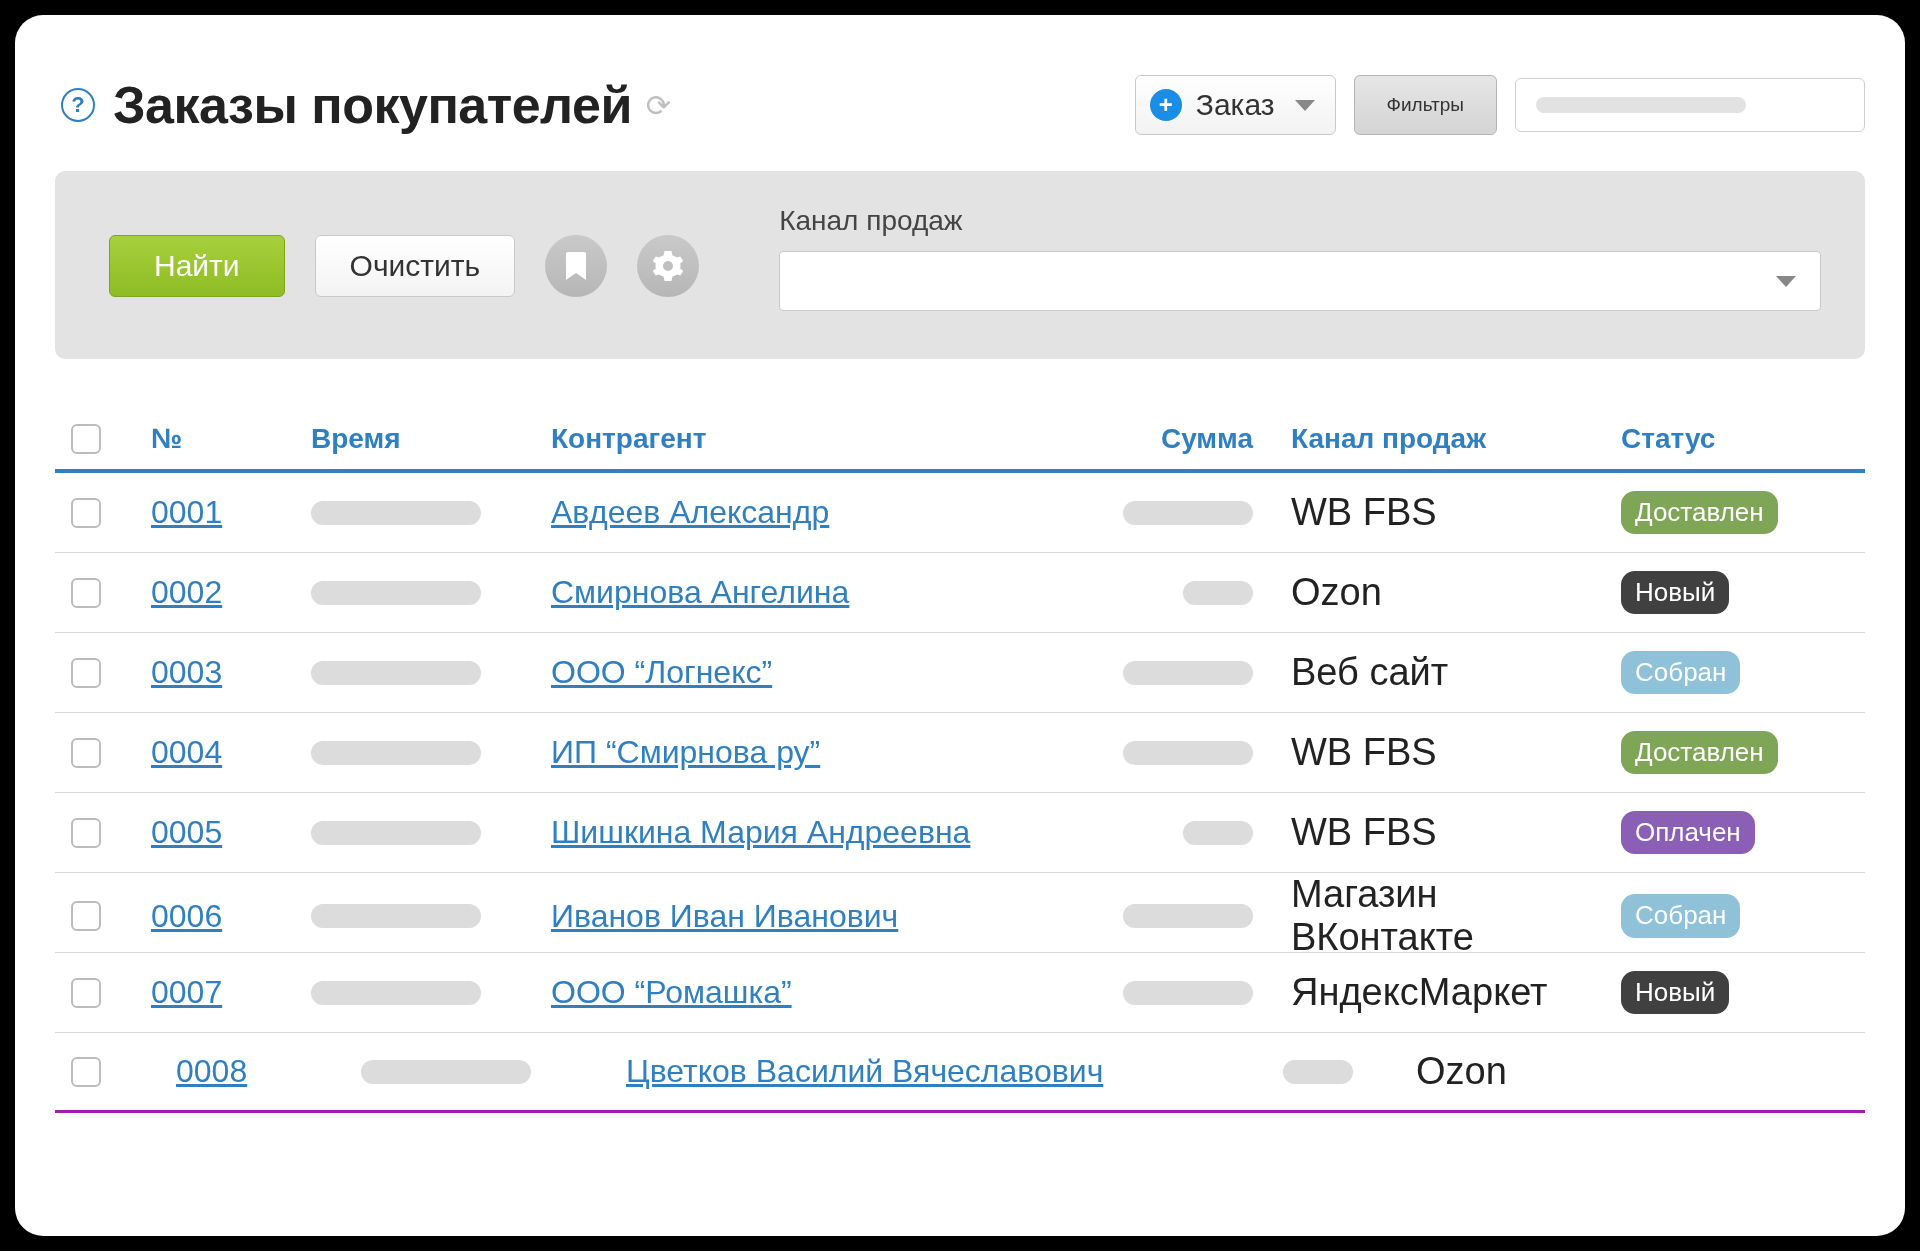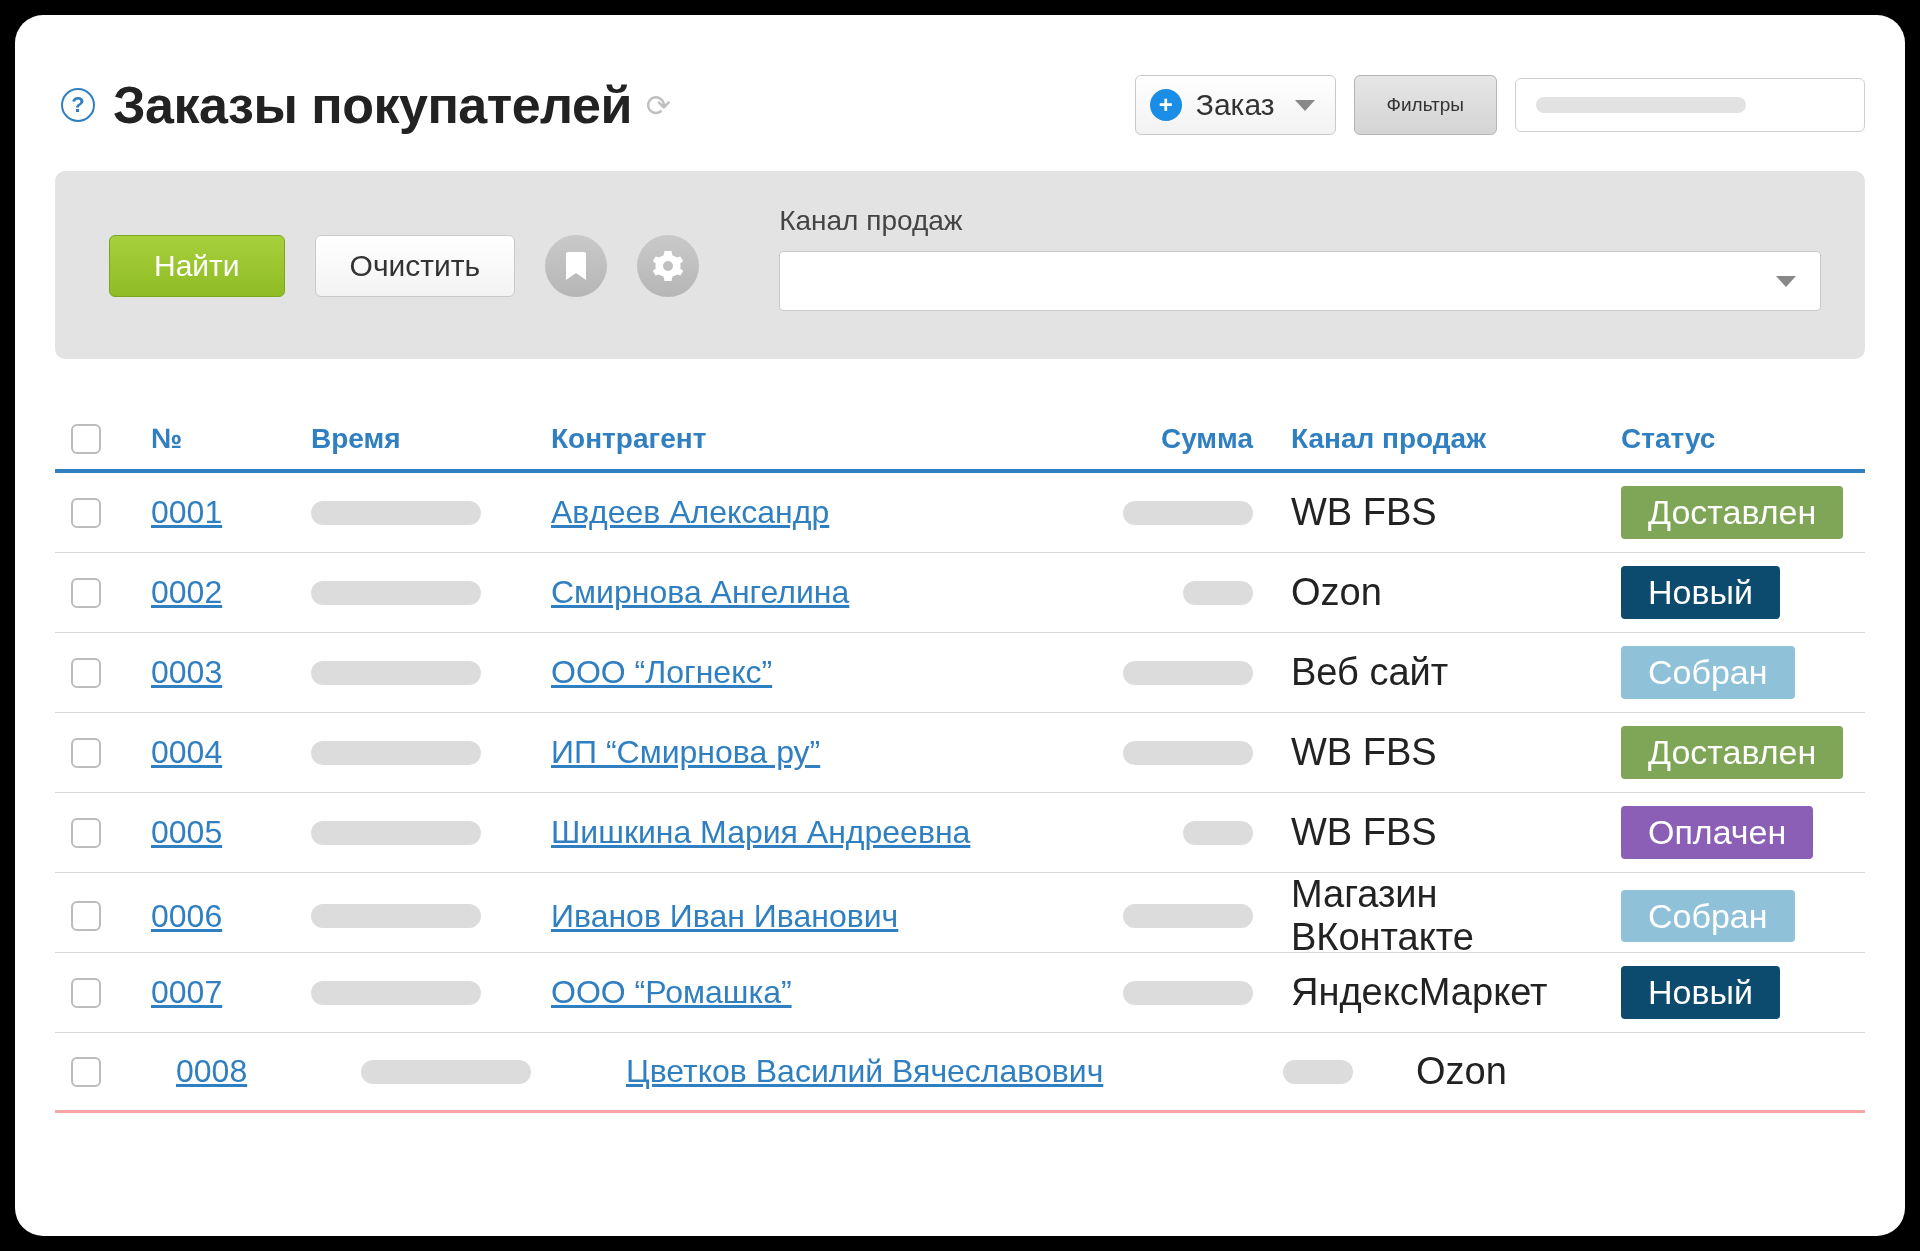--- a/index.html
+++ b/index.html
@@ -175,21 +175,21 @@
   .th {
     color: #2f7fc1;
     font-size: 28px;
     font-weight: 700;
   }
   .th-sum { text-align: right; padding-right: 28px; }
   .trow {
     height: 80px;
     border-bottom: 1px solid #d8d8d8;
   }
-  .trow:last-child { border-bottom: 3px solid #fca5a5; gap: 35px; }
+  .trow:last-child { border-bottom: 3px solid #a21caf; gap: 35px; }
 
   .chk {
     width: 30px; height: 30px;
     border: 2px solid #bcbcbc;
     border-radius: 6px;
     background: #fff;
     cursor: pointer;
   }
   .link {
     color: #2f7fc1;
@@ -200,28 +200,28 @@
   .ph {
     height: 24px; background: #dcdcdc; border-radius: 12px;
   }
   .ph-time { width: 170px; }
   .ph-sum-w1 { width: 130px; }
   .ph-sum-w2 { width: 70px; }
   .cell-sum { display:flex; justify-content:flex-end; padding-right: 28px; }
   .cell-channel { font-size: 38px; color: #222; }
   .badge {
     display: inline-block;
-    padding: 6px 27px;
-    border-radius: 4px;
+    padding: 6px 14px;
+    border-radius: 14px;
     color: #fff;
-    font-size: 34px;
+    font-size: 26px;
     line-height: 1.2;
   }
   .status-delivered { background: #7fa556; }
-  .status-new       { background: #0c4a6e; }
+  .status-new       { background: #404040; }
   .status-collected { background: #8fc1d9; }
   .status-paid      { background: #8a5fb5; }
   .status-cancelled { background: #d93a3a; }
 </style>
 </head>
 <body>
 
 <div class="frame">
 
   <div class="header-row">

